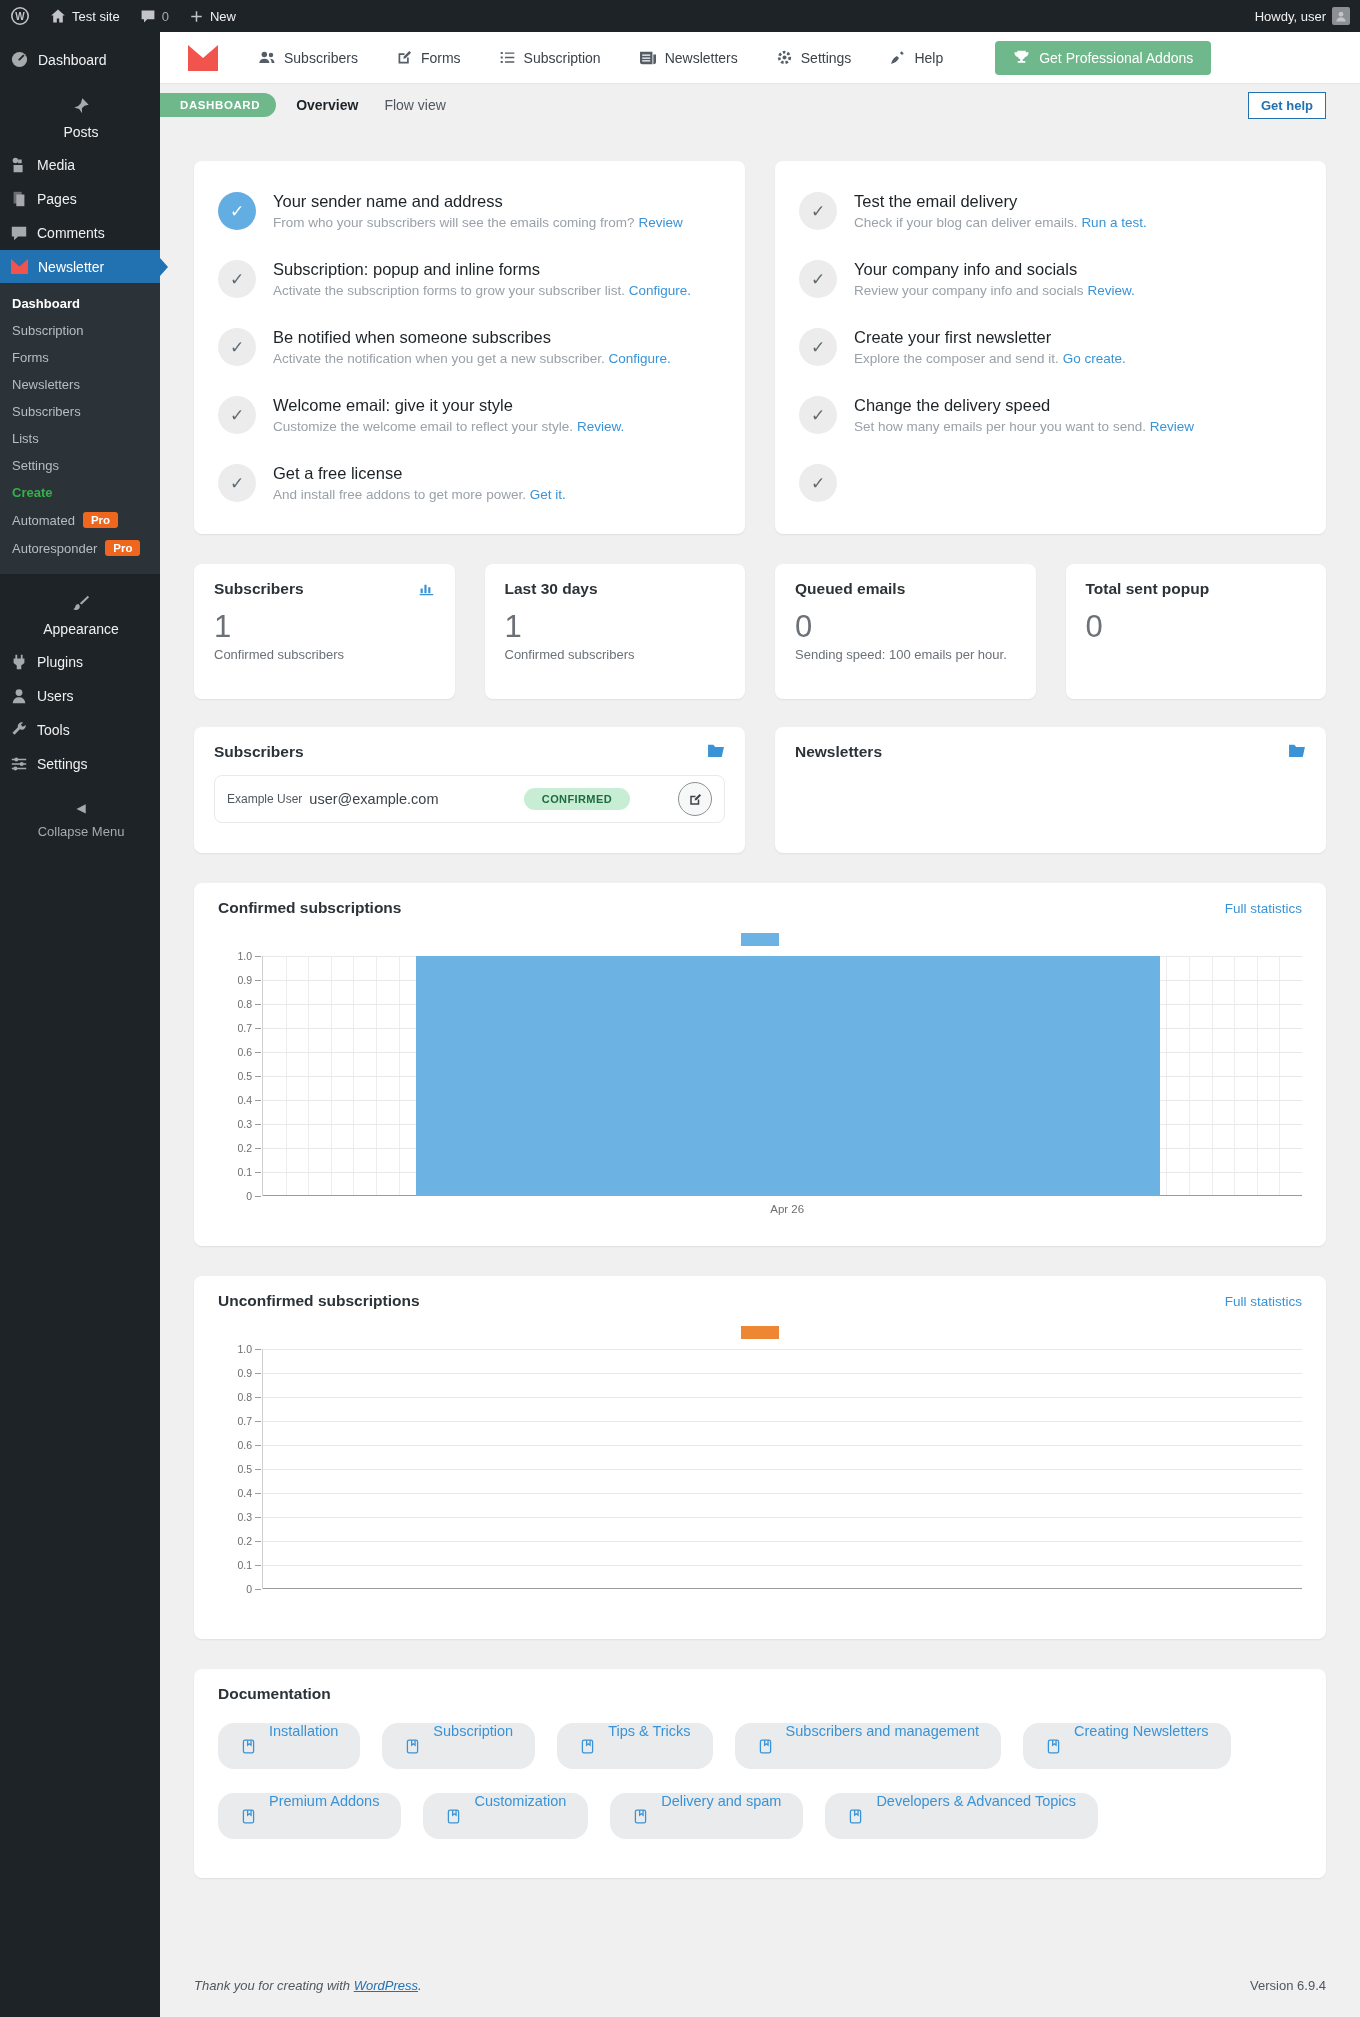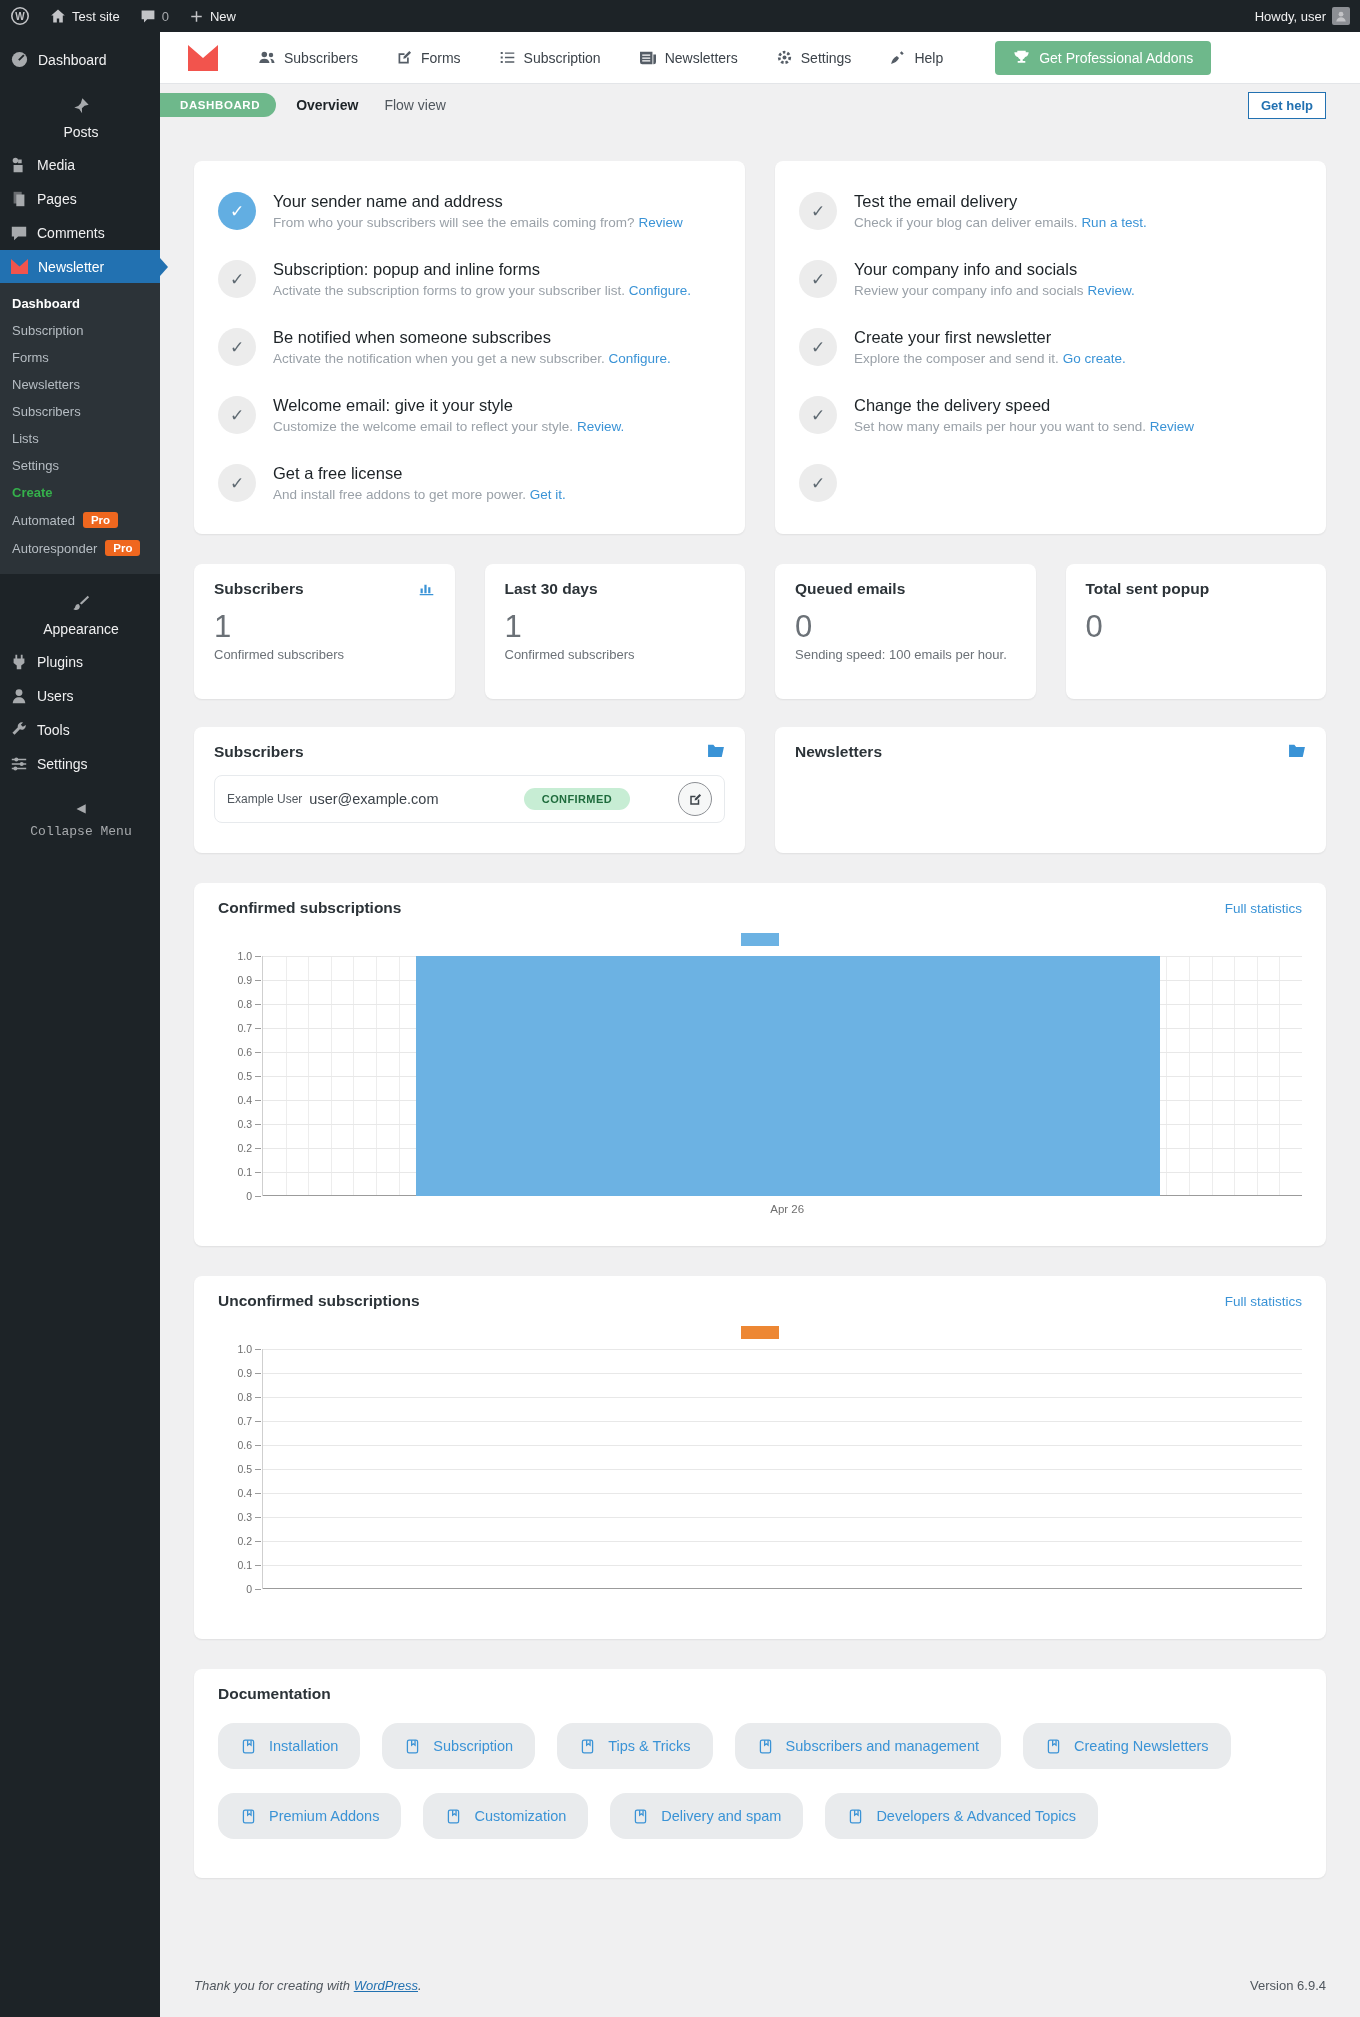--- a/index.html
+++ b/index.html
@@ -24,21 +24,21 @@
   .mitem.gap { margin-top:12px;flex-direction:column; }
   .mitem.active { background:#2271b1; color:#fff; }
   .mitem.active::after { content:""; position:absolute; right:-8px; top:50%; margin-top:-9px;
         border-top:9px solid transparent; border-bottom:9px solid transparent; border-left:8px solid #2271b1; }
   .submenu { background:#2c3338; padding:7px 0 12px; }
   .sitem { display:block; padding:6px 12px; font-size:13px; color:#b6bdc3; cursor:pointer; }
   .sitem.current { color:#fff; font-weight:700; }
   .sitem.addons { color:#35b04b; font-weight:700; }
   .pro { display:inline-block; background:#ef671f; color:#fff; font-size:11.5px; font-weight:700;
          border-radius:3px; padding:2px 8px; margin-left:8px; vertical-align:1px; }
-  .collapse-lbl { font-size:13px; color:#a7aaad;font-family:Liberation Mono, monospace; }
+  .collapse-lbl { font-size:13px; color:#a7aaad; }
 
   
   .main { margin-left:160px; padding-top:32px; min-height:2017px; }
 
   .phead { height:52px; background:#fff; border-bottom:1px solid #e3e5e8; display:flex; align-items:center; padding:0 26px; gap:38px; }
   .phead .navitem { display:flex; align-items:center; gap:8px; font-size:14px; color:#3c434a; cursor:pointer; }
   .phead .navitem svg { fill:#555d66; }
   .cta { background:#6eb88b; color:#fff; border:none; font-size:14px; display:flex; align-items:center; gap:9px;
          padding:9px 18px; border-radius:4px; margin-left:14px; cursor:pointer; font-family:inherit; }
   .cta svg { fill:#fff; }
@@ -103,21 +103,21 @@
   .vgrid { position:absolute; top:0; bottom:0; width:1px; background:#ededed; }
   .bar { position:absolute; bottom:0; }
   .xlabels { margin-left:44px; position:relative; height:26px; }
   .xtick { position:absolute; top:7px; transform:translateX(-50%); font-size:11.5px; color:#6f6f6f; }
 
   .docs-card { margin-top:30px; height:209px; padding:16px 24px; }
   .docs-title { font-size:15.5px; font-weight:700; color:#2c3338; }
   .docs-row { display:flex; gap:22px; margin-top:20px; }
   .docs-row + .docs-row { margin-top:24px; }
   .doc-btn { background:#e9ebed; border:none; border-radius:16px; height:46px; padding:0 22px;
-             display:flex; align-items:center; gap:12px; font-size:14.5px; color:#3a93d6;
+             display:flex; gap:12px; font-size:14.5px; color:#3a93d6;
              cursor:pointer; font-family:inherit; }
   .doc-btn svg { stroke:#3a93d6; fill:none; }
 
   .footer { margin-top:100px; padding:0 34px 20px; display:flex; align-items:center; justify-content:space-between;
             font-size:13px; color:#50575e; }
   .thanks { font-style:italic; }
   .thanks a { color:#2271b1; }
 </style>
 </head>
 <body>

